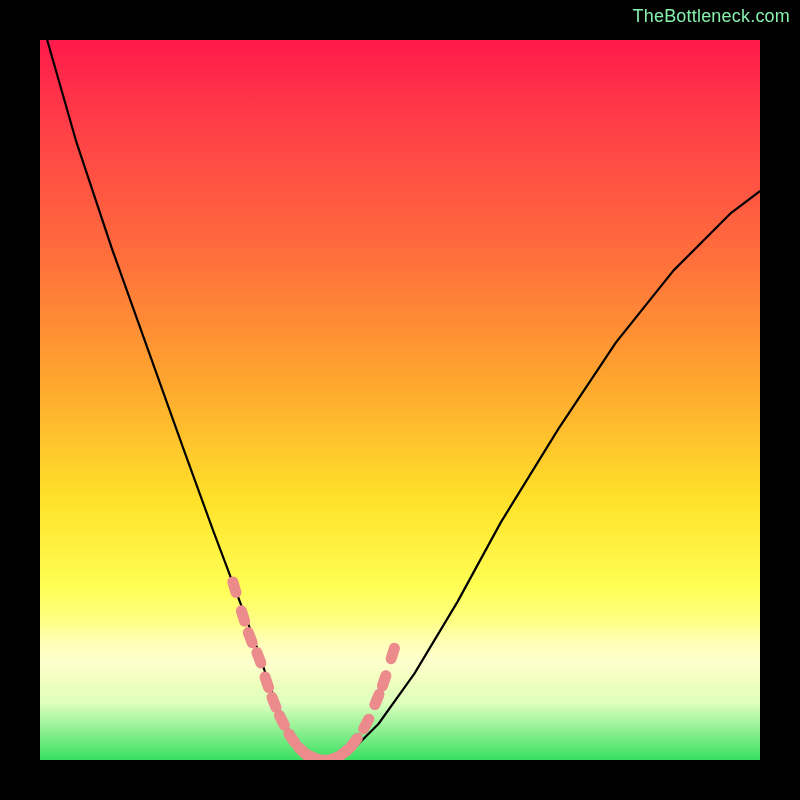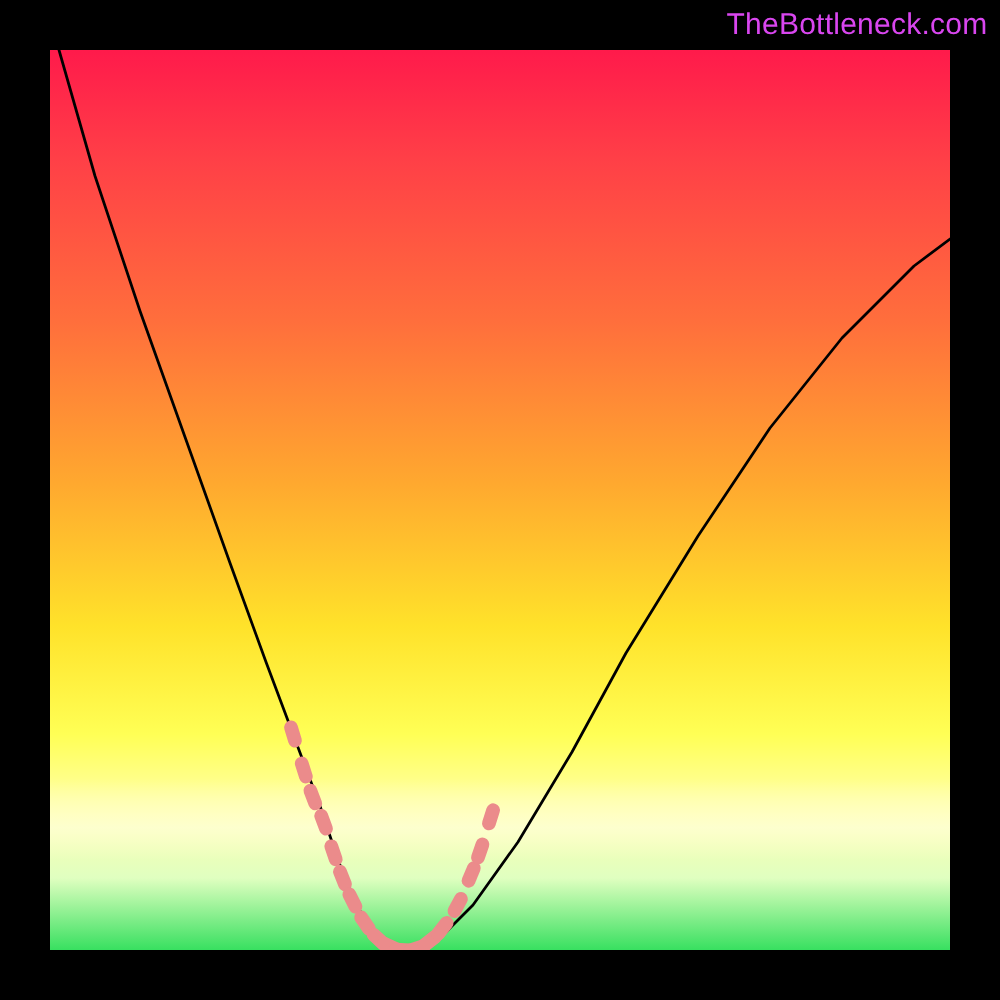--- a/index.html
+++ b/index.html
@@ -48,22 +48,22 @@
     background: linear-gradient(to bottom,
       rgba(255,255,160,0.0) 0%,
       rgba(255,255,200,0.65) 40%,
       rgba(255,255,220,0.65) 60%,
       rgba(255,255,200,0.0) 100%);
   }
   .watermark {
     position: absolute;
     top: 6px;
     right: 10px;
-    color: #d946ef;
-    font-size: 24px;
+    color: #86efac;
+    font-size: 18px;
     font-weight: 500;
     letter-spacing: 0.2px;
   }
   svg.curve {
     position: absolute;
     left: 0;
     top: 0;
     width: 720px;
     height: 720px;
   }

